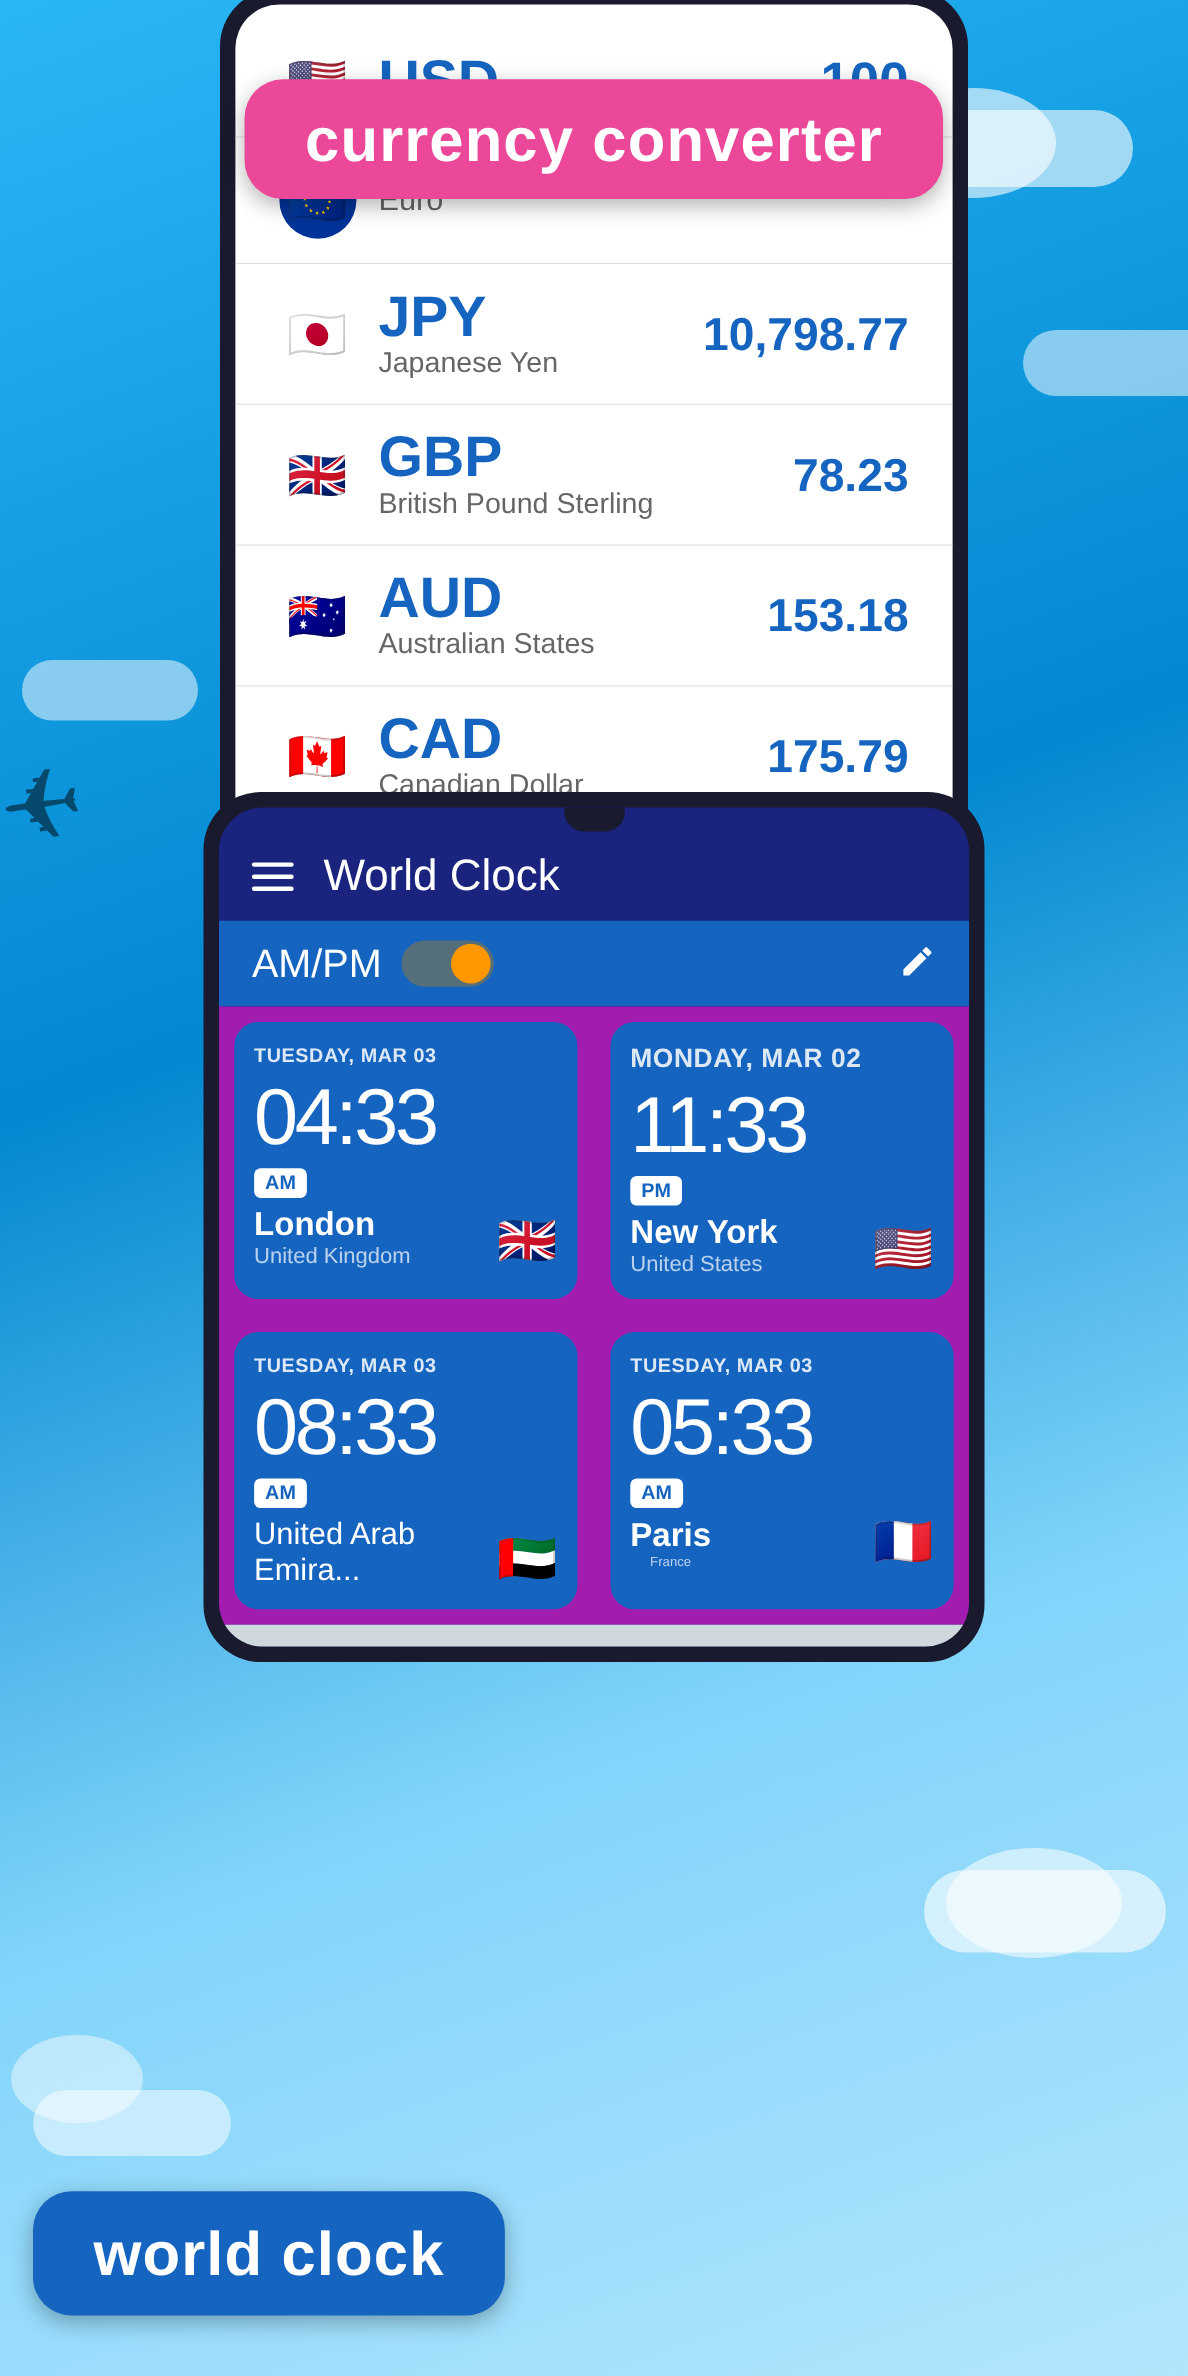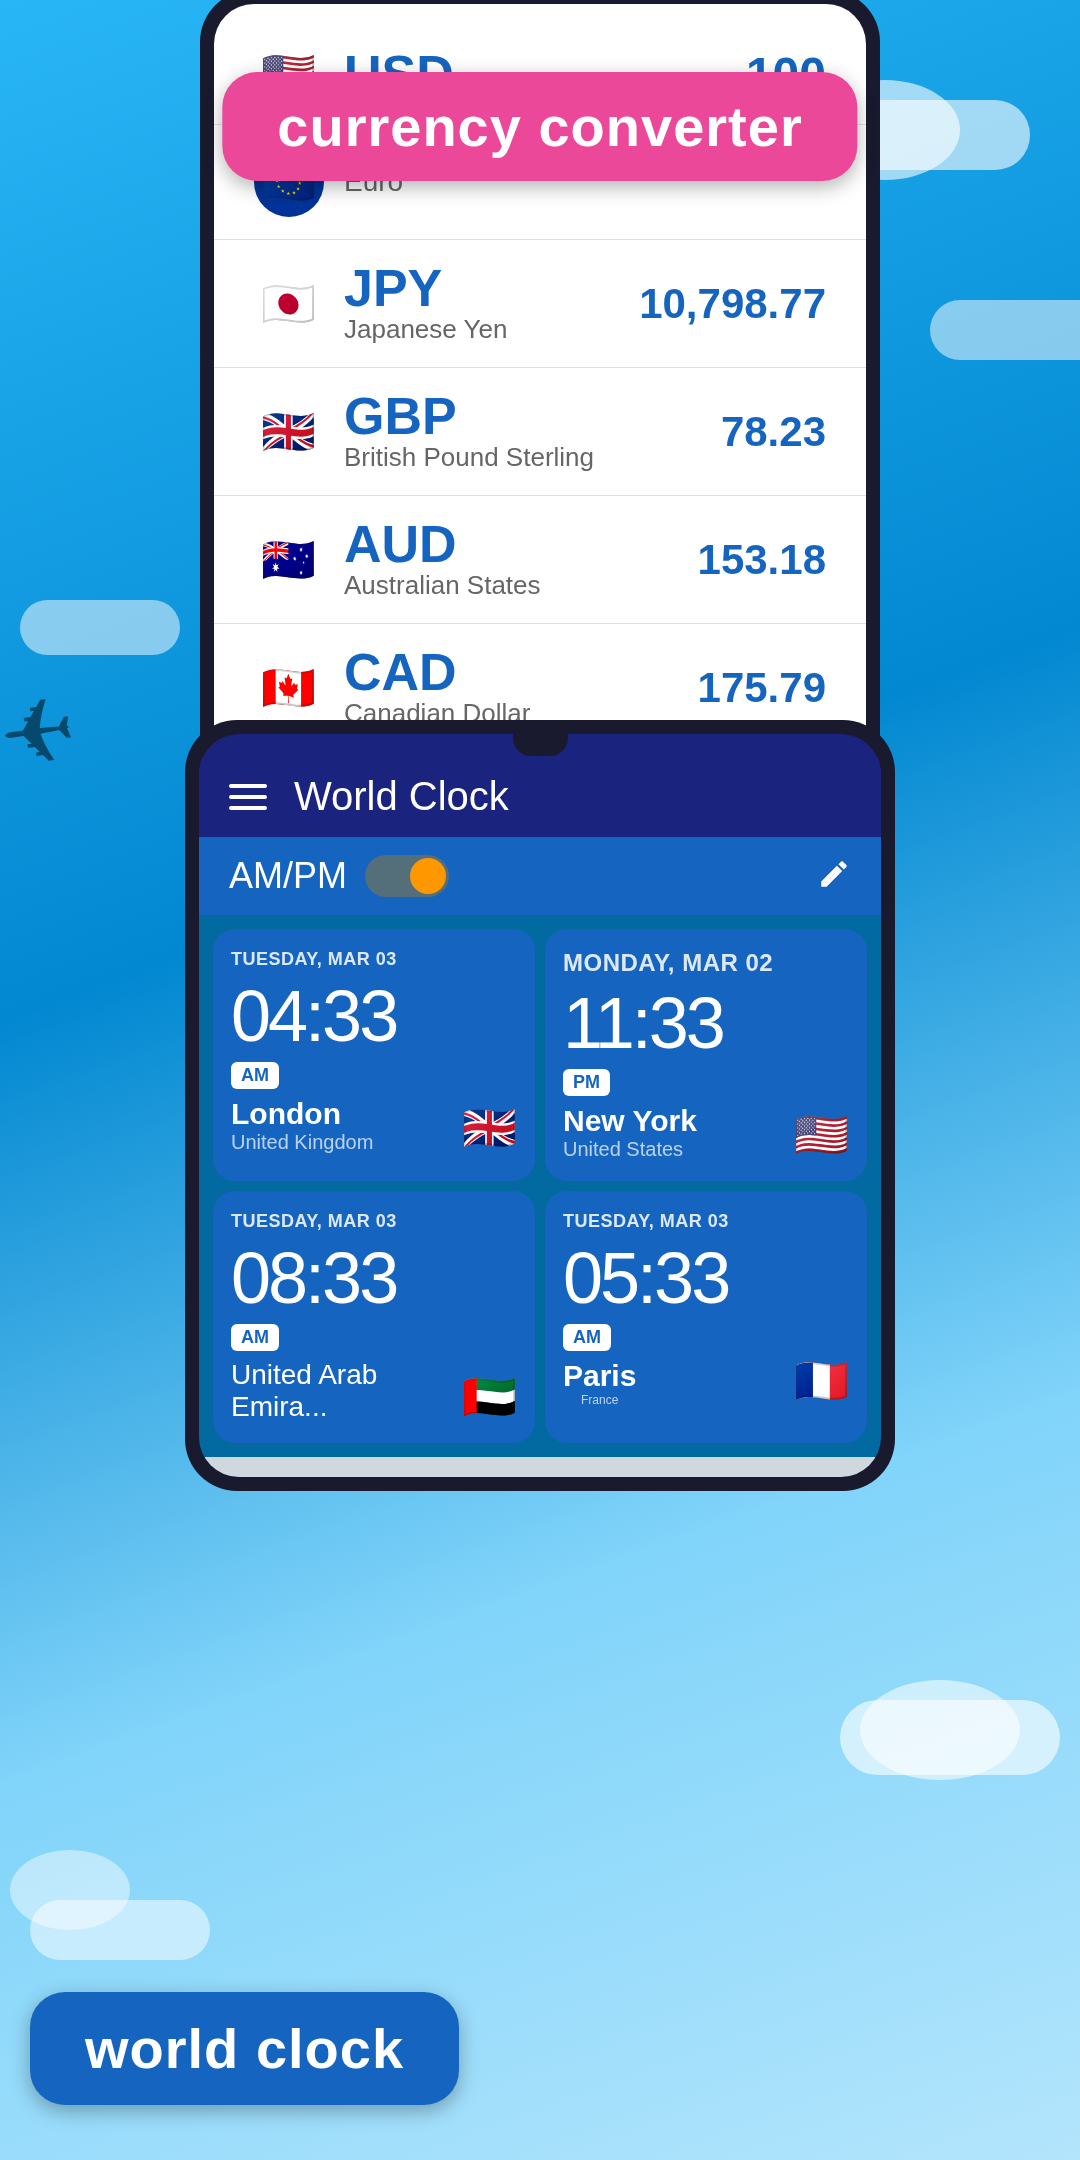--- a/index.html
+++ b/index.html
@@ -113,21 +113,21 @@
           <div style="width:36px;height:36px;background:#ff9800;border-radius:50%;position:absolute;top:3px;right:3px;"></div>
         </div>
       </div>
       <div style="cursor:pointer;">
         <svg width="34" height="34" viewBox="0 0 24 24" fill="white">
           <path d="M3 17.25V21h3.75L17.81 9.94l-3.75-3.75L3 17.25zM20.71 7.04c.39-.39.39-1.02 0-1.41l-2.34-2.34c-.39-.39-1.02-.39-1.41 0l-1.83 1.83 3.75 3.75 1.83-1.83z"></path>
         </svg>
       </div>
     </div>
 
-    <div style="display:grid;grid-template-columns:1fr 1fr;gap:10px;padding:14px;background:#0369a1;">
+    <div style="display:grid;grid-template-columns:1fr 1fr;gap:30px;padding:14px;background:#a21caf;">
 
       <div style="background:#1565c0;border-radius:22px;padding:20px 18px;color:white;cursor:pointer;">
         <div style="font-size:18px;font-weight:700;color:rgba(255,255,255,0.85);letter-spacing:0.5px;margin-bottom:10px;">TUESDAY, MAR 03</div>
         <div style="font-size:72px;font-weight:300;letter-spacing:-3px;margin-bottom:6px;line-height:1;">04:33</div>
         <div style="display:flex;align-items:flex-start;justify-content:space-between;margin-top:10px;">
           <div>
             <div style="display:inline-block;background:white;color:#1565c0;font-size:18px;font-weight:700;padding:3px 10px;border-radius:6px;margin-bottom:8px;">AM</div>
             <div style="font-size:30px;font-weight:600;">London</div>
             <div style="font-size:20px;color:rgba(255,255,255,0.7);">United Kingdom</div>
           </div>

